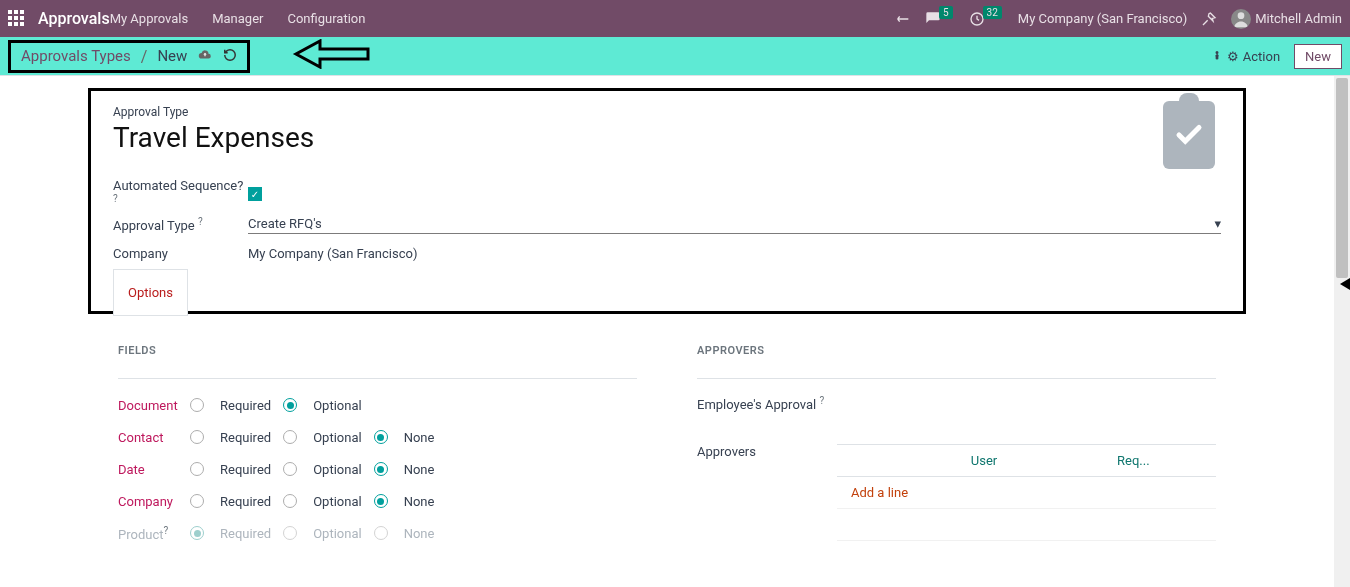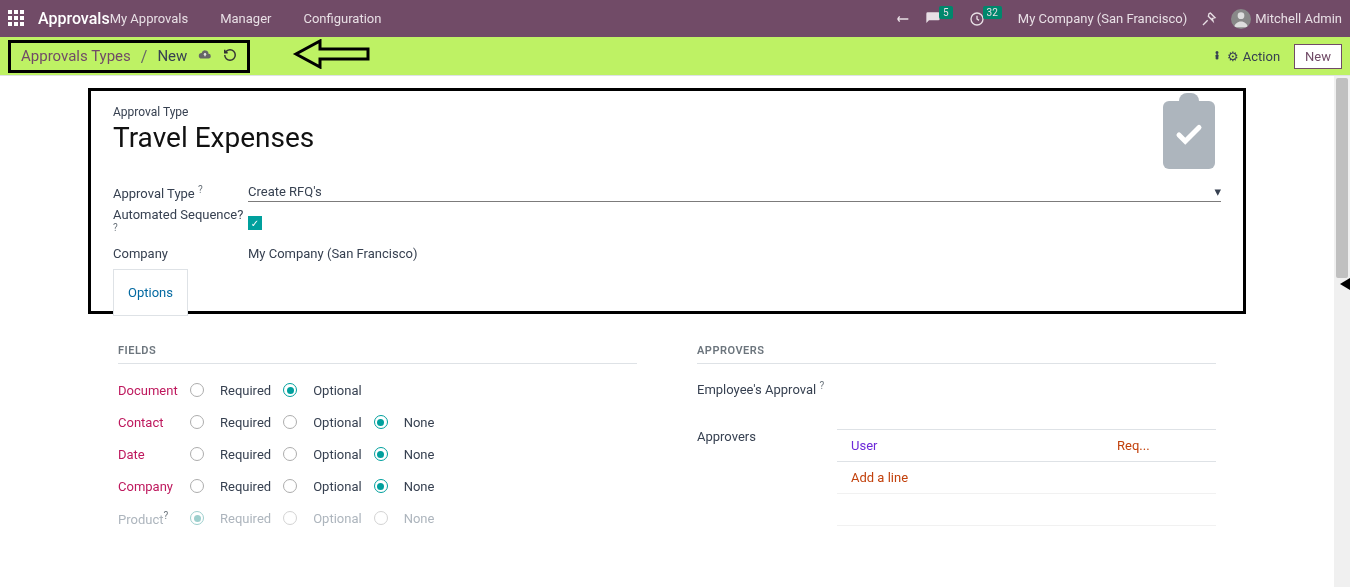--- a/index.html
+++ b/index.html
@@ -3,30 +3,30 @@
 <meta charset="utf-8">
 <style>
 * { margin: 0; padding: 0; box-sizing: border-box; font-family: -apple-system, BlinkMacSystemFont, "Segoe UI", Roboto, sans-serif; }
 body { background: #f5f5f5; width: 1350px; height: 587px; overflow: hidden; position: relative; }
 
 
 .navbar { background: #714B67; height: 37px; display: flex; align-items: center; color: #fff; padding: 0 8px; font-size: 13px; }
 .nav-apps-icon { width: 18px; height: 18px; display: grid; grid-template-columns: repeat(3,4px); grid-template-rows: repeat(3,4px); gap: 2px; margin-right: 12px; cursor: pointer; }
 .nav-apps-icon span { background: #fff; }
 .nav-brand { font-size: 16px; font-weight: 500; }
-.nav-menu { display: flex; gap: 32px; }
+.nav-menu { display: flex; gap: 24px; }
 .nav-menu a { color: #e8dfe5; cursor: pointer; font-size: 13px; }
 .nav-right { margin-left: auto; display: flex; align-items: center; gap: 14px; }
 .nav-icon { position: relative; cursor: pointer; color: #e8dfe5; display:flex; align-items:center;}
 .badge { background: #00876c; font-size: 10px; padding: 1px 4px; border-radius: 2px; position: relative; top: -6px; left: -2px; }
 .avatar { width: 20px; height: 20px; border-radius: 50%; background: #888; display:inline-block; vertical-align:middle; margin-right:4px; overflow:hidden;}
 .avatar svg{width:100%;height:100%;}
 
 
-.actionbar { background: #bef264; height: 39px; border-bottom: 1px solid #dee2e6; display: flex; align-items: center; padding: 0 8px; position: relative;}
+.actionbar { background: #5eead4; height: 39px; border-bottom: 1px solid #dee2e6; display: flex; align-items: center; padding: 0 8px; position: relative;}
 .breadcrumb-box { border: 3px solid #000; padding: 4px 10px; display: flex; align-items: center; gap: 10px; }
 .breadcrumb-link { color: #714B67; font-size: 15px; cursor:pointer; }
 .breadcrumb-sep { color: #666; }
 .breadcrumb-new { color: #374151; font-size: 15px; }
 .bc-icon { color: #666; cursor: pointer; }
 .arrow-annot { margin-left: 40px; }
 .actionbar-right { margin-left: auto; display: flex; align-items: center; gap: 14px; }
 .action-link { color: #374151; font-size: 13px; cursor:pointer; display:flex; align-items:center; gap:4px;}
 .btn-new { border: 1px solid #714B67; color: #714B67; background:#fff; padding: 4px 10px; font-size: 13px; cursor:pointer; }
 
@@ -44,42 +44,42 @@
 
 .field-label { font-size: 12px; color: #374151; margin-bottom: 2px; }
 .record-title { font-size: 28px; color: #111; font-weight: 400; margin-bottom: 24px; }
 .form-row { display:flex; align-items:center; min-height: 29px; font-size: 13px;}
 .form-row .lbl { width: 135px; color:#374151; }
 .form-row .lbl sup { color:#6c757d; font-size:10px;}
 .form-row .val { flex:1; color:#374151;}
 .select-line { flex:1; border-bottom: 1px solid #7c7b7b; display:flex; justify-content:space-between; padding-bottom:2px; color:#374151; cursor:pointer;}
 .chk { width:14px; height:14px; background:#00a09d; display:flex; align-items:center; justify-content:center; color:#fff; font-size:10px;cursor:pointer; border:1px solid #00a09d;}
 .tab-row { margin-top: 14px; }
-.tab { border:1px solid #dee2e6; padding: 15px 14px; font-size:13px; color:#0369a1; cursor:pointer; background:#fff;}
+.tab { border:1px solid #dee2e6; padding: 15px 14px; font-size:13px; color:#b91c1c; cursor:pointer; background:#fff;}
 
 .two-col { display:flex; gap: 60px; margin-top: 30px; padding: 0 30px;}
 .col { flex:1; }
-.section-title { font-size:11px; color:#6c757d; font-weight:600; letter-spacing:0.5px; border-bottom:1px solid #dee2e6; padding-bottom:6px; margin-bottom:10px;}
+.section-title { font-size:11px; color:#6c757d; font-weight:600; letter-spacing:0.5px; border-bottom:1px solid #dee2e6; padding-bottom:21px; margin-bottom:10px;}
 .radio-row { display:flex; align-items:center; min-height:32px; font-size:13px;}
 .radio-row .rlbl { width: 72px; color:#be185d;}
 .radio-row .rlbl sup{ color:#6c757d; font-size:10px;}
 .radio-opts { display:flex; gap: 12px; align-items:center;}
 .radio { width:14px; height:14px; border:1.5px solid #adadad; border-radius:50%; display:inline-flex; align-items:center; justify-content:center; cursor:pointer; flex-shrink:0;}
 .radio.sel { border-color:#00a09d;}
 .radio.sel:after{content:"";width:7px;height:7px;background:#00a09d;border-radius:50%;}
 .roptlbl { font-size:13px; color:#374151; margin-left:4px;}
 .radio-row.disabled .roptlbl, .radio-row.disabled .rlbl { color:#adb5bd;}
 .radio-row.disabled .radio { border-color:#d3d3d3;}
 .radio-row.disabled .radio.sel{border-color:#9dcfcd;}
 .radio-row.disabled .radio.sel:after{background:#9dcfcd;}
 
 .approvers-table { margin-top: 26px; font-size:13px;}
 .approvers-head { display:flex; border-bottom:1px solid #dee2e6; border-top:1px solid #dee2e6; padding: 8px 0;}
-.approvers-head .th1 { width: 280px; padding-left: 14px; color:#6d28d9;}
-.approvers-head .th2 { color:#c2410c;}
+.approvers-head .th1 { width: 280px; padding-left: 14px; color:#0f766e;text-align:center;}
+.approvers-head .th2 { color:#0f766e;}
 .approvers-body { border-bottom:1px solid #f1f1f1;}
 .add-line { padding: 8px 14px; color:#c2410c; cursor:pointer;}
 .empty-row{ height:32px; border-bottom:1px solid #f1f1f1;}
 
 .tri{ position:absolute; right:0; top:278px; width:0;height:0; border-top:6px solid transparent; border-bottom:6px solid transparent; border-right:10px solid #000;}
 </style>
 </head>
 <body>
 
 <div class="navbar">
@@ -179,31 +179,31 @@
   <div class="highlight-box">
     <div class="clip-icon">
       <svg viewBox="0 0 24 24">
             <path d="M20 6L9 17l-5-5" fill="none" stroke="#fff" stroke-width="4" stroke-linecap="round"></path>
           </svg>
     </div>
     <div class="field-label">Approval Type</div>
     <div class="record-title">Travel Expenses</div>
 
     <div class="form-row">
+      <div class="lbl"><span>Automated Sequence?</span> <sup>?</sup></div>
+      <div class="val">
+            <div class="chk">✓</div>
+          </div>
+    </div>
+    <div class="form-row">
       <div class="lbl"><span>Approval Type</span> <sup>?</sup></div>
       <div class="select-line">
         <span>Create RFQ's</span>
         <span>▾</span>
       </div>
-    </div>
-    <div class="form-row">
-      <div class="lbl"><span>Automated Sequence?</span> <sup>?</sup></div>
-      <div class="val">
-            <div class="chk">✓</div>
-          </div>
     </div>
     <div class="form-row">
       <div class="lbl">Company</div>
       <div class="val">My Company (San Francisco)</div>
     </div>
     <div class="tab-row">
       <span class="tab">Options</span>
     </div>
   </div>
 

